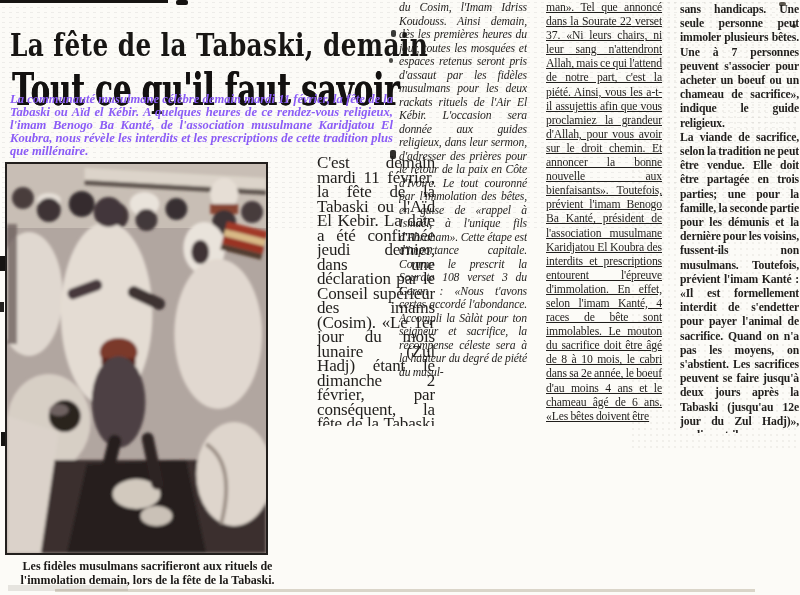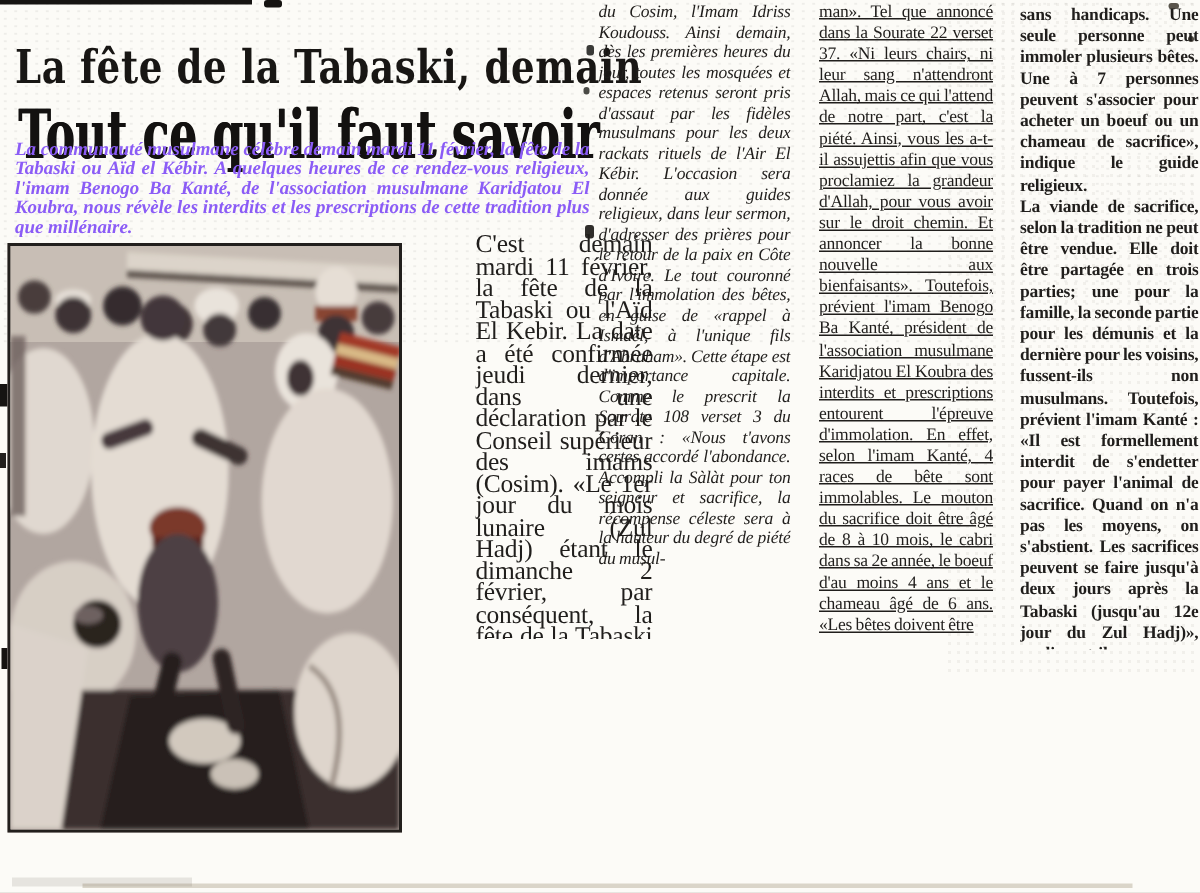--- a/index.html
+++ b/index.html
@@ -172,20 +172,21 @@
 
         <ellipse cx="228" cy="310" rx="38" ry="52" fill="#e4ddd4"></ellipse>
         <path d="M200 280 Q230 300 215 360" stroke="#a2978f" stroke-width="4" fill="none"></path>
         <polygon points="0,252 52,268 34,389 0,389" fill="#e1dad2"></polygon>
         <rect x="0" y="60" width="10" height="120" fill="#6e6260" opacity="0.8"></rect>
       </g>
       <rect width="260" height="389" fill="#6f513b" opacity="0.05"></rect>
     </svg>
   </figure>
 
+  <p class="caption">Les fidèles musulmans sacrifieront aux rituels de l'immolation demain, lors de la fête de la Tabaski.</p>
 
   <div class="col col1">C'est demain mardi 11 février, la fête de la Tabaski ou l'Aïd El Kebir. La date a été confirmée jeudi dernier, dans une déclaration par le Conseil supérieur des imams (Cosim). «Le 1er jour du mois lunaire (Zul Hadj) étant le dimanche 2 février, par conséquent, la fête de la Tabaski ou l'Aid El Kébir (correspondant au 10e jour du Zul Hadj) sera célébrée, inchallah, le mardi 11 février 2003», a indiqué le porte-parole</div>
   <div class="col col2">du Cosim, l'Imam Idriss Koudouss. Ainsi demain, dès les premières heures du jour, toutes les mosquées et espaces retenus seront pris d'assaut par les fidèles musulmans pour les deux rackats rituels de l'Air El Kébir. L'occasion sera donnée aux guides religieux, dans leur sermon, d'adresser des prières pour le retour de la paix en Côte d'Ivoire. Le tout couronné par l'immolation des bêtes, en guise de «rappel à Ismaël, à l'unique fils d'Abraham». Cette étape est d'importance capitale. Comme le prescrit la Sourate 108 verset 3 du Coran : «Nous t'avons certes accordé l'abondance. Accompli la Sàlàt pour ton seigneur et sacrifice, la récompense céleste sera à la hauteur du degré de piété du musul-</div>
   <div class="col col3">man». Tel que annoncé dans la Sourate 22 verset 37. «Ni leurs chairs, ni leur sang n'attendront Allah, mais ce qui l'attend de notre part, c'est la piété. Ainsi, vous les a-t-il assujettis afin que vous proclamiez la grandeur d'Allah, pour vous avoir sur le droit chemin. Et annoncer la bonne nouvelle aux bienfaisants». Toutefois, prévient l'imam Benogo Ba Kanté, président de l'association musulmane Karidjatou El Koubra des interdits et prescriptions entourent l'épreuve d'immolation. En effet, selon l'imam Kanté, 4 races de bête sont immolables. Le mouton du sacrifice doit être âgé de 8 à 10 mois, le cabri dans sa 2e année, le boeuf d'au moins 4 ans et le chameau âgé de 6 ans. «Les bêtes doivent être</div>
   <div class="col col4">sans handicaps. Une seule personne peut immoler plusieurs bêtes. Une à 7 personnes peuvent s'associer pour acheter un boeuf ou un chameau de sacrifice», indique le guide religieux.
 La viande de sacrifice, selon la tradition ne peut être vendue. Elle doit être partagée en trois parties; une pour la famille, la seconde partie pour les démunis et la dernière pour les voisins, fussent-ils non musulmans. Toutefois, prévient l'imam Kanté : «Il est formellement interdit de s'endetter pour payer l'animal de sacrifice. Quand on n'a pas les moyens, on s'abstient. Les sacrifices peuvent se faire jusqu'à deux jours après la Tabaski (jusqu'au 12e jour du Zul Hadj)», explique-t-il.</div>
 
 </div>
 
 </body></html>

